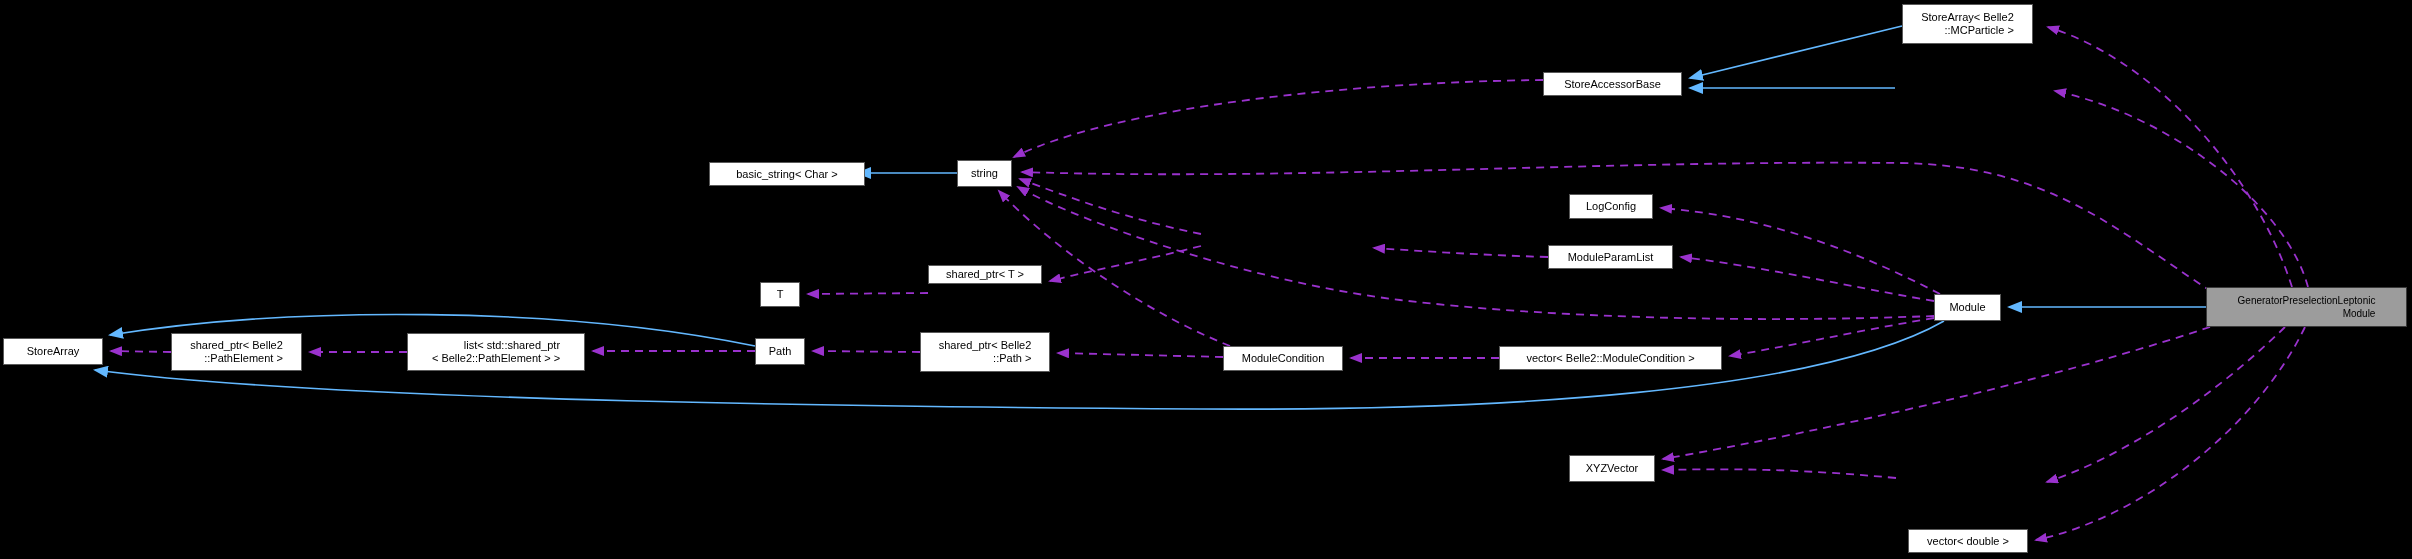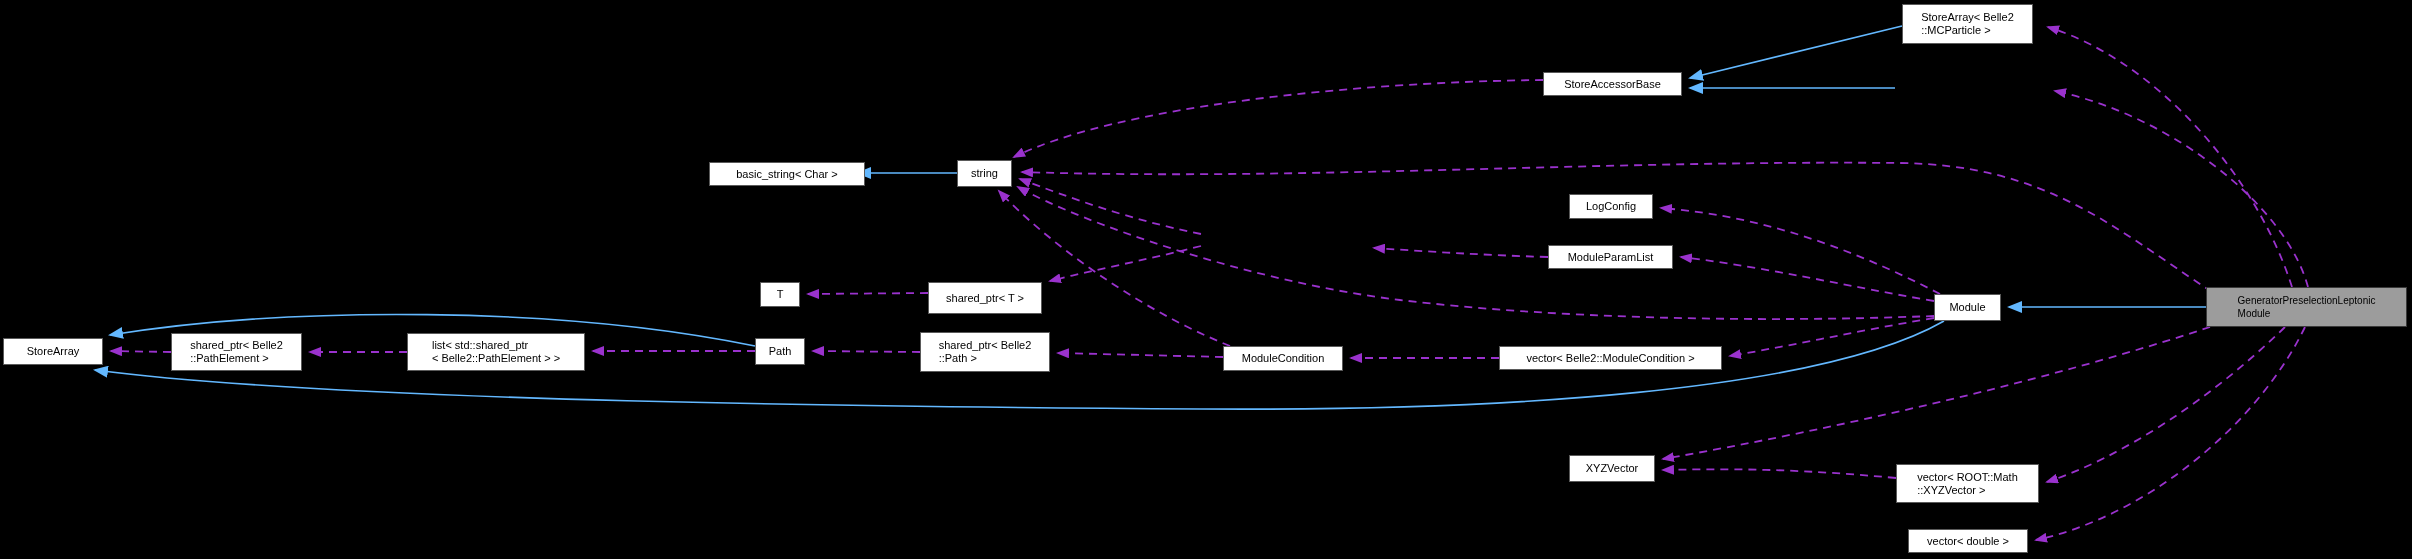--- a/index.html
+++ b/index.html
@@ -7,21 +7,21 @@
     position:relative;
     width:2412px;height:559px;
     background:#000;
     font-family:"Liberation Sans", sans-serif;
     overflow:hidden;
   }
   svg.edges{position:absolute;left:0;top:0;width:2412px;height:559px;}
   .node{
     position:absolute;
     display:flex;align-items:center;justify-content:center;
-    text-align:left;
+    text-align:right;
     background:#ffffff;
     border:1px solid #5a5a5a;
     color:#000;
     font-size:11px;line-height:13px;
     white-space:pre-line;
     box-sizing:border-box;
     cursor:pointer;
   }
   .node.current{
     background:#9c9c9c;
@@ -80,29 +80,27 @@
 ::MCParticle &gt;</div>
   <div class="node" style="left:1543px;top:72px;width:139px;height:24px">StoreAccessorBase</div>
   <div class="node" style="left:709px;top:162px;width:156px;height:24px">basic_string&lt; Char &gt;</div>
   <div class="node" style="left:957px;top:160px;width:55px;height:27px">string</div>
   <div class="node" style="left:1569px;top:194px;width:84px;height:25px">LogConfig</div>
   <div class="node" style="left:1548px;top:245px;width:125px;height:24px">ModuleParamList</div>
   <div class="node" style="left:1934px;top:294px;width:67px;height:27px">Module</div>
   <div class="node current" style="left:2206px;top:287px;width:201px;height:40px">GeneratorPreselectionLeptonic
 Module</div>
   <div class="node" style="left:760px;top:282px;width:40px;height:25px">T</div>
-  <div class="node" style="left:928px;top:282px;width:114px;height:32px">shared_ptr&lt; T &gt;</div>
+  <div class="node" style="left:928px;top:265px;width:114px;height:19px">shared_ptr&lt; T &gt;</div>
   <div class="node" style="left:3px;top:338px;width:100px;height:27px">StoreArray</div>
   <div class="node" style="left:171px;top:333px;width:131px;height:38px">shared_ptr&lt; Belle2
 ::PathElement &gt;</div>
   <div class="node" style="left:407px;top:333px;width:178px;height:38px">list&lt; std::shared_ptr
 &lt; Belle2::PathElement &gt; &gt;</div>
   <div class="node" style="left:755px;top:338px;width:50px;height:27px">Path</div>
   <div class="node" style="left:920px;top:332px;width:130px;height:40px">shared_ptr&lt; Belle2
 ::Path &gt;</div>
   <div class="node" style="left:1223px;top:346px;width:120px;height:25px">ModuleCondition</div>
   <div class="node" style="left:1499px;top:346px;width:223px;height:24px">vector&lt; Belle2::ModuleCondition &gt;</div>
   <div class="node" style="left:1569px;top:455px;width:86px;height:27px">XYZVector</div>
-  <div class="node" style="left:1896px;top:464px;width:143px;height:39px">vector&lt; ROOT::Math
-::XYZVector &gt;</div>
   <div class="node" style="left:1908px;top:529px;width:120px;height:24px">vector&lt; double &gt;</div>
 
 </div>
 
 </body></html>

